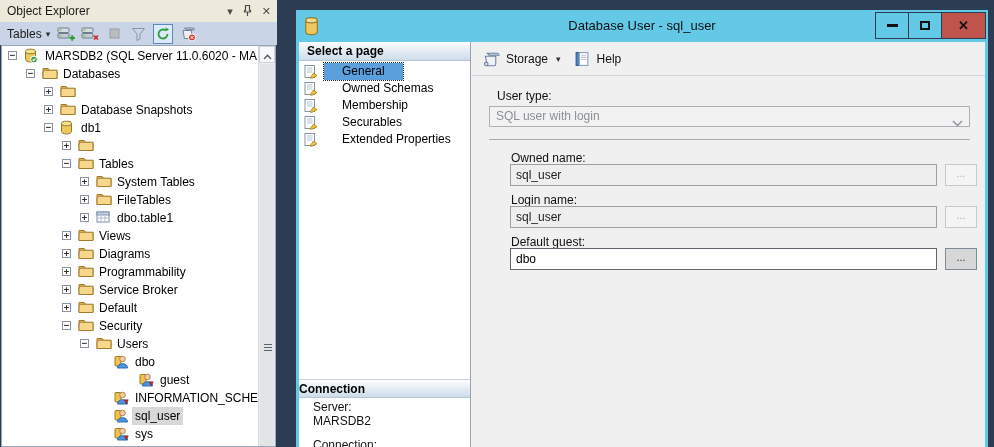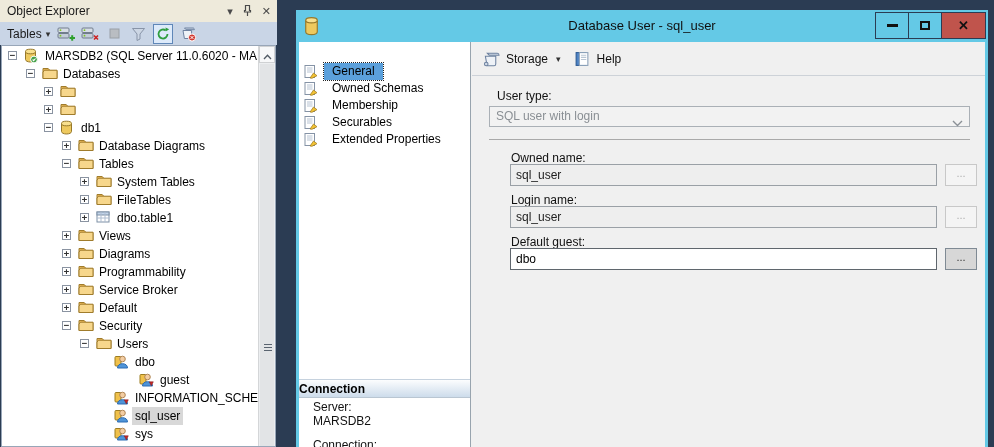--- a/index.html
+++ b/index.html
@@ -50,21 +50,21 @@
   .glyph-min { width:11px; height:3px; background:#111; }
   .glyph-max { width:10px; height:9px; border:2px solid #111; background:transparent; }
 
   .dlg-body { position:absolute; left:3px; right:3px; top:32px; bottom:0; background:#f0f0f0; overflow:hidden; }
 
   .pane { position:absolute; left:0; top:0; width:172px; bottom:0; background:#fff; border-right:1px solid #98a4ae; }
   .pane-header { height:19px; background:linear-gradient(#fcfdfe,#cddceb); border-bottom:1px solid #b9c6d2;
                  font-weight:bold; font-size:12px; line-height:19px; padding-left:8px; color:#000; }
   .page-item { position:absolute; left:0; height:17px; width:100%; font-size:12px; line-height:17px; }
   .page-item .picon { position:absolute; left:4px; top:1px; }
-  .page-item .plabel { position:absolute; left:25px; top:0; padding:0 8px; white-space:nowrap; }
+  .page-item .plabel { position:absolute; left:25px; top:0; padding:0 18px; white-space:nowrap; }
   .page-item.sel .plabel { background:#5ba0dc; outline:1px dotted #222; }
 
   .conn-header { position:absolute; left:0; right:0; top:337px; height:19px; background:linear-gradient(#fcfdfe,#cddceb);
                  border-top:1px solid #c6d2de; border-bottom:1px solid #b9c6d2; font-weight:bold; font-size:12px;
                  line-height:19px; color:#000; }
   .conn-txt { position:absolute; left:14px; font-size:12px; color:#111; white-space:nowrap; }
 
   .content { position:absolute; left:173px; top:0; right:0; bottom:0; background:#f0f0f0; }
   .ctoolbar { position:absolute; left:0; top:0; right:0; height:34px; border-bottom:1px solid #cdd2d8;
               display:flex; align-items:center; padding-left:10px; gap:6px; font-size:12px; color:#111; }
@@ -177,36 +177,36 @@
                 <path d="M1 2.5h5.2l1.8 2H15v8H1z" fill="#e9b959" stroke="#a07c2c"></path>
                 <path d="M1 6l1.6-1.8H15V12.5H1z" fill="#f7d78c" stroke="#a07c2c"></path>
               </svg></span>
           </div>
           <div class="tree-row" style="top: 55px;">
             <span class="expander" style="left:42px">+</span>
             <span class="ticon" style="left:58px"><svg width="16" height="14" viewBox="0 0 16 14">
                 <path d="M1 2.5h5.2l1.8 2H15v8H1z" fill="#e9b959" stroke="#a07c2c"></path>
                 <path d="M1 6l1.6-1.8H15V12.5H1z" fill="#f7d78c" stroke="#a07c2c"></path>
               </svg></span>
+            <span class="tlabel" style="left:76px">Database Snapshots</span>
           </div>
           <div class="tree-row" style="top: 73px;">
             <span class="expander" style="left:42px">−</span>
             <span class="ticon" style="left:58px"><svg width="13" height="15" viewBox="0 0 13 15">
                 <path d="M1.5 3.5v8c0 1.4 2.2 2.5 5 2.5s5-1.1 5-2.5v-8" fill="#eec95e" stroke="#96782a"></path>
                 <ellipse cx="6.5" cy="3.5" rx="5" ry="2.3" fill="#f8e08e" stroke="#96782a"></ellipse>
               </svg></span>
             <span class="tlabel" style="left:76px">db1</span>
           </div>
           <div class="tree-row" style="top: 91px;">
             <span class="expander" style="left:60px">+</span>
             <span class="ticon" style="left:76px"><svg width="16" height="14" viewBox="0 0 16 14">
                 <path d="M1 2.5h5.2l1.8 2H15v8H1z" fill="#e9b959" stroke="#a07c2c"></path>
                 <path d="M1 6l1.6-1.8H15V12.5H1z" fill="#f7d78c" stroke="#a07c2c"></path>
               </svg></span>
-            <span class="tlabel" style="left:94px">Database Diagrams</span>
           </div>
           <div class="tree-row" style="top: 109px;">
             <span class="expander" style="left:60px">−</span>
             <span class="ticon" style="left:76px"><svg width="16" height="14" viewBox="0 0 16 14">
                 <path d="M1 2.5h5.2l1.8 2H15v8H1z" fill="#e9b959" stroke="#a07c2c"></path>
                 <path d="M1 6l1.6-1.8H15V12.5H1z" fill="#f7d78c" stroke="#a07c2c"></path>
               </svg></span>
             <span class="tlabel" style="left:94px">Tables</span>
           </div>
           <div class="tree-row" style="top: 127px;">
@@ -367,20 +367,21 @@
           </div>
         <div class="dlg-btn close">
             <span>✕</span>
           </div>
       </div>
     </div>
 
     <div class="dlg-body">
 
       <div class="pane">
+        <div class="pane-header">Select a page</div>
         <div id="page-items">
             <div class="page-item sel" style="top: 21px;">
               <span class="picon"><svg width="16" height="15" viewBox="0 0 15 15">
                   <rect x="1.5" y="1.5" width="9.5" height="12" fill="#fff" stroke="#8593a6"></rect>
                   <path d="M3.5 4h5.5M3.5 6h5.5M3.5 8h5.5" stroke="#b7c3d2"></path>
                   <path d="M6.5 14l3.5-5 3.5 2.7-5 2.6z" fill="#f3c334" stroke="#99761c" stroke-width="0.7"></path>
                 </svg></span>
               <span class="plabel">General</span>
             </div>
             <div class="page-item" style="top: 38px;">

